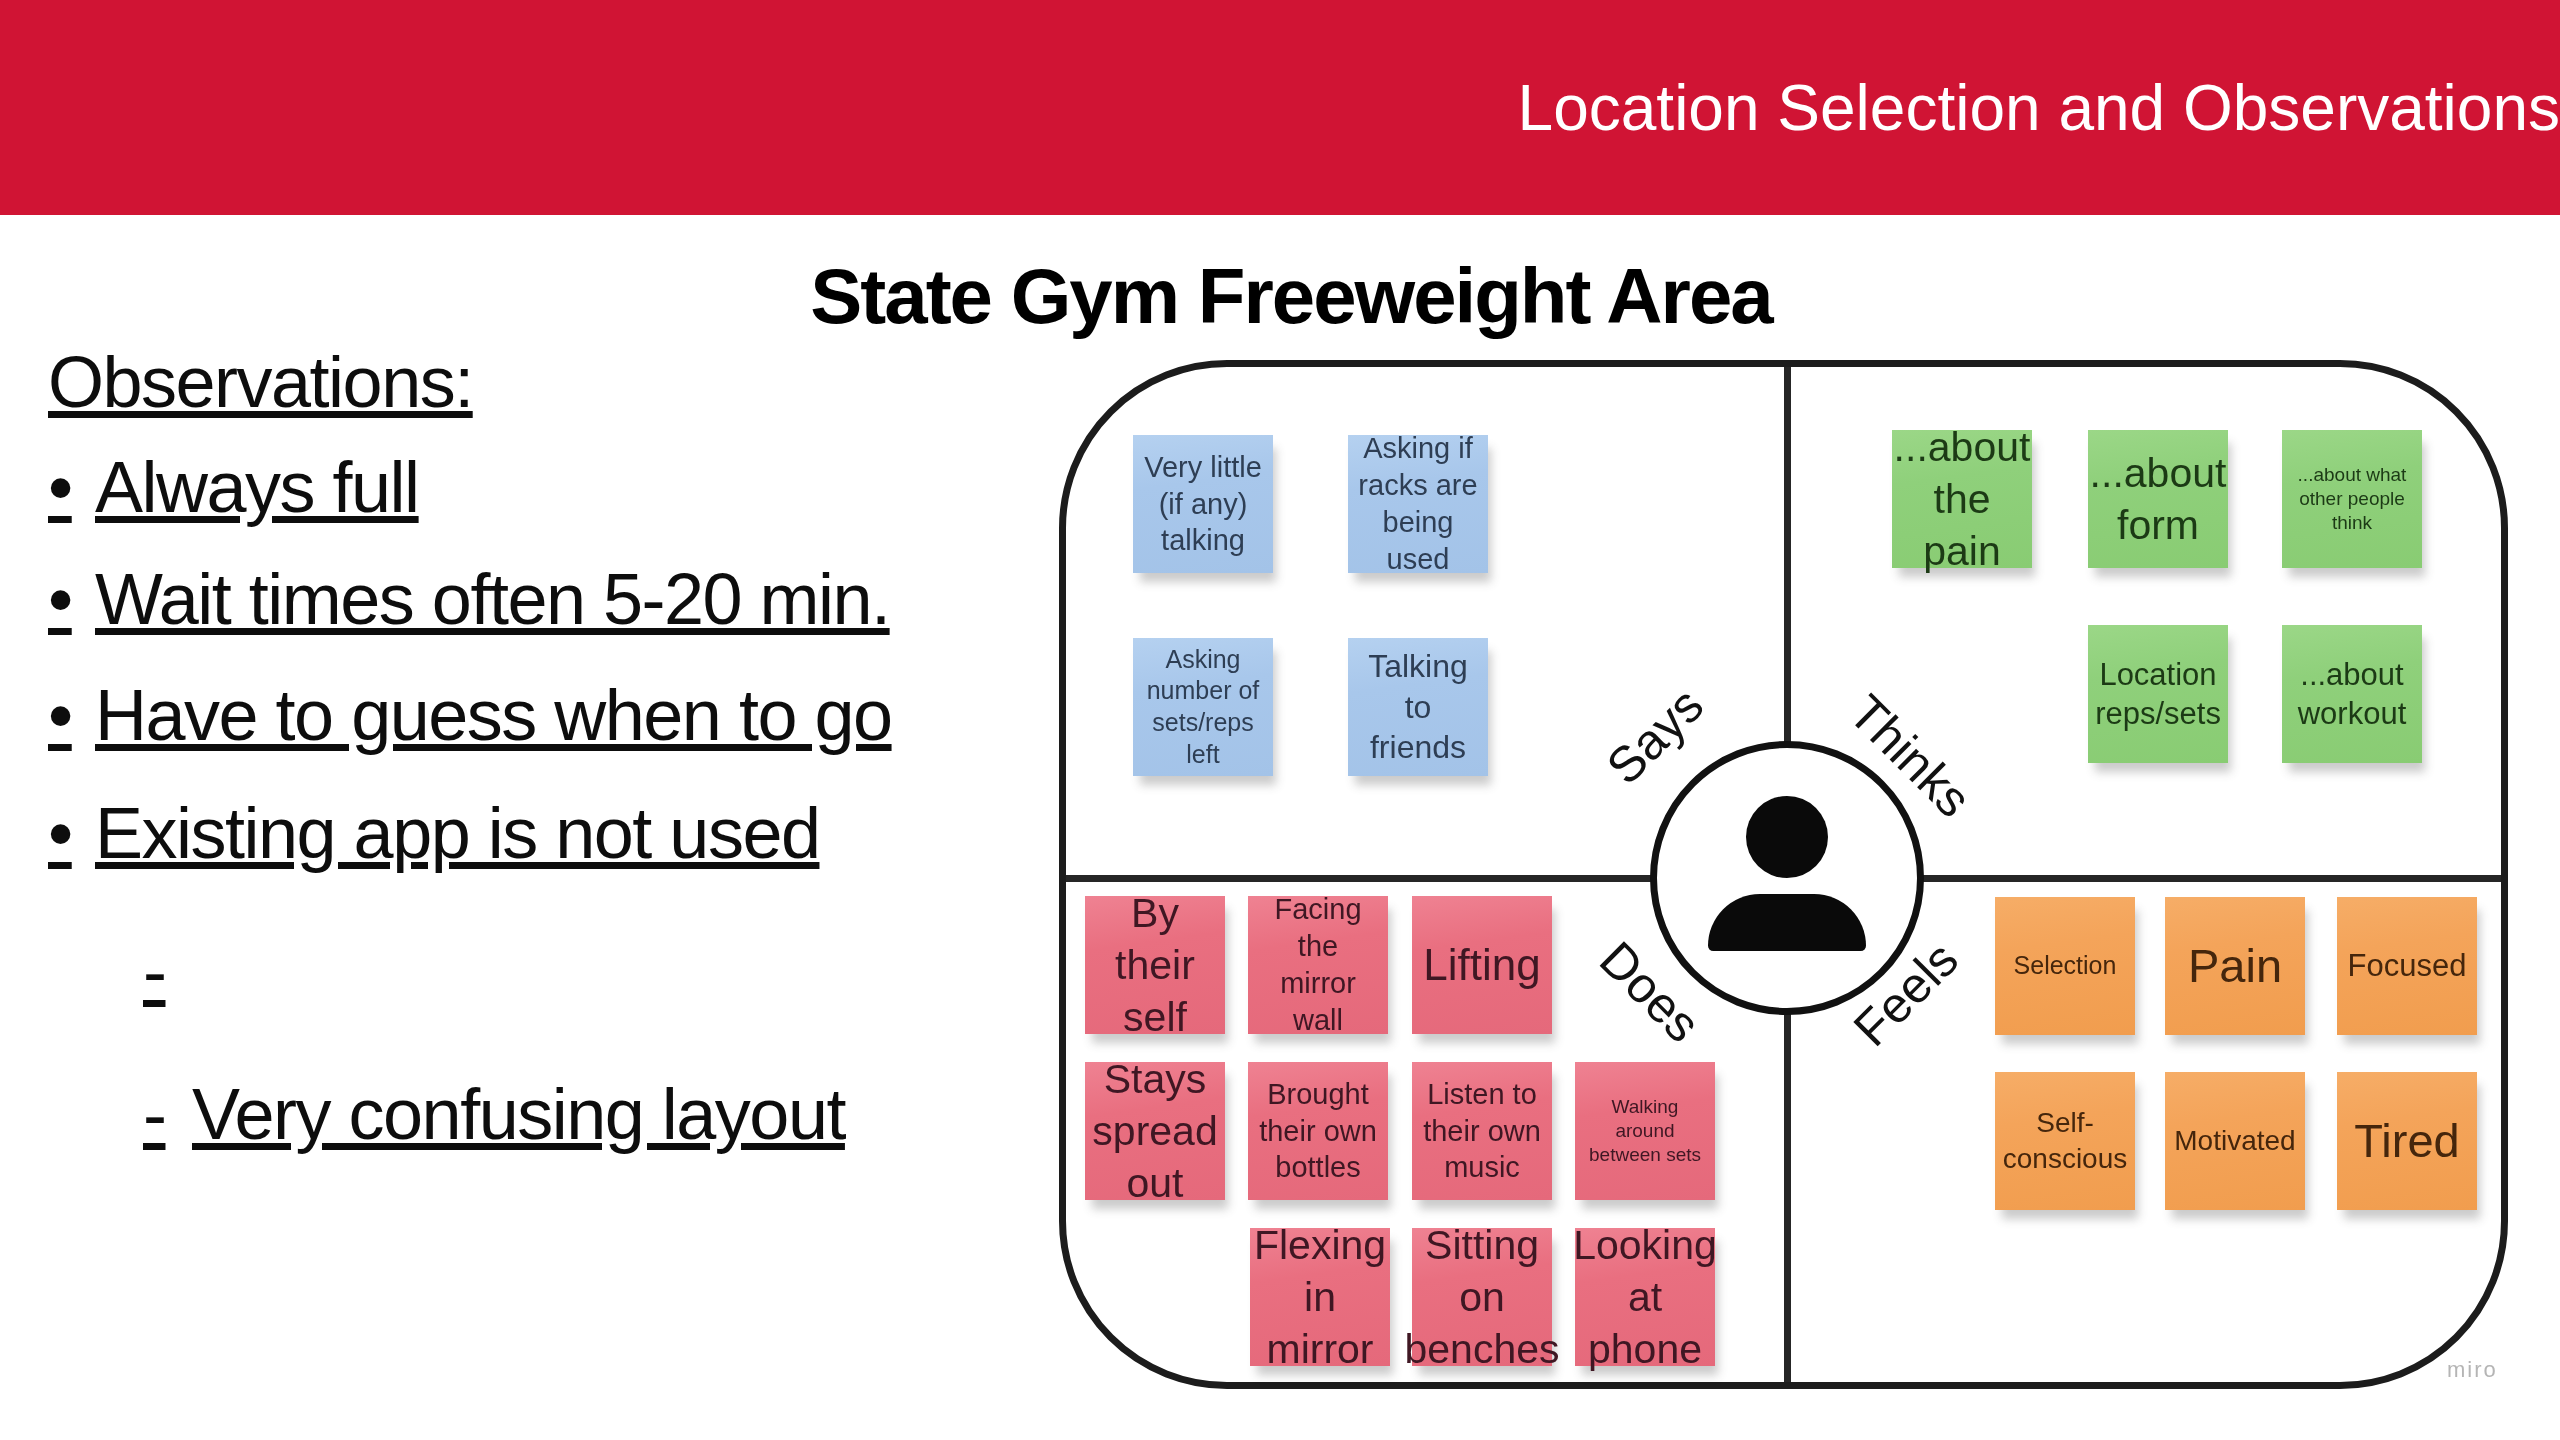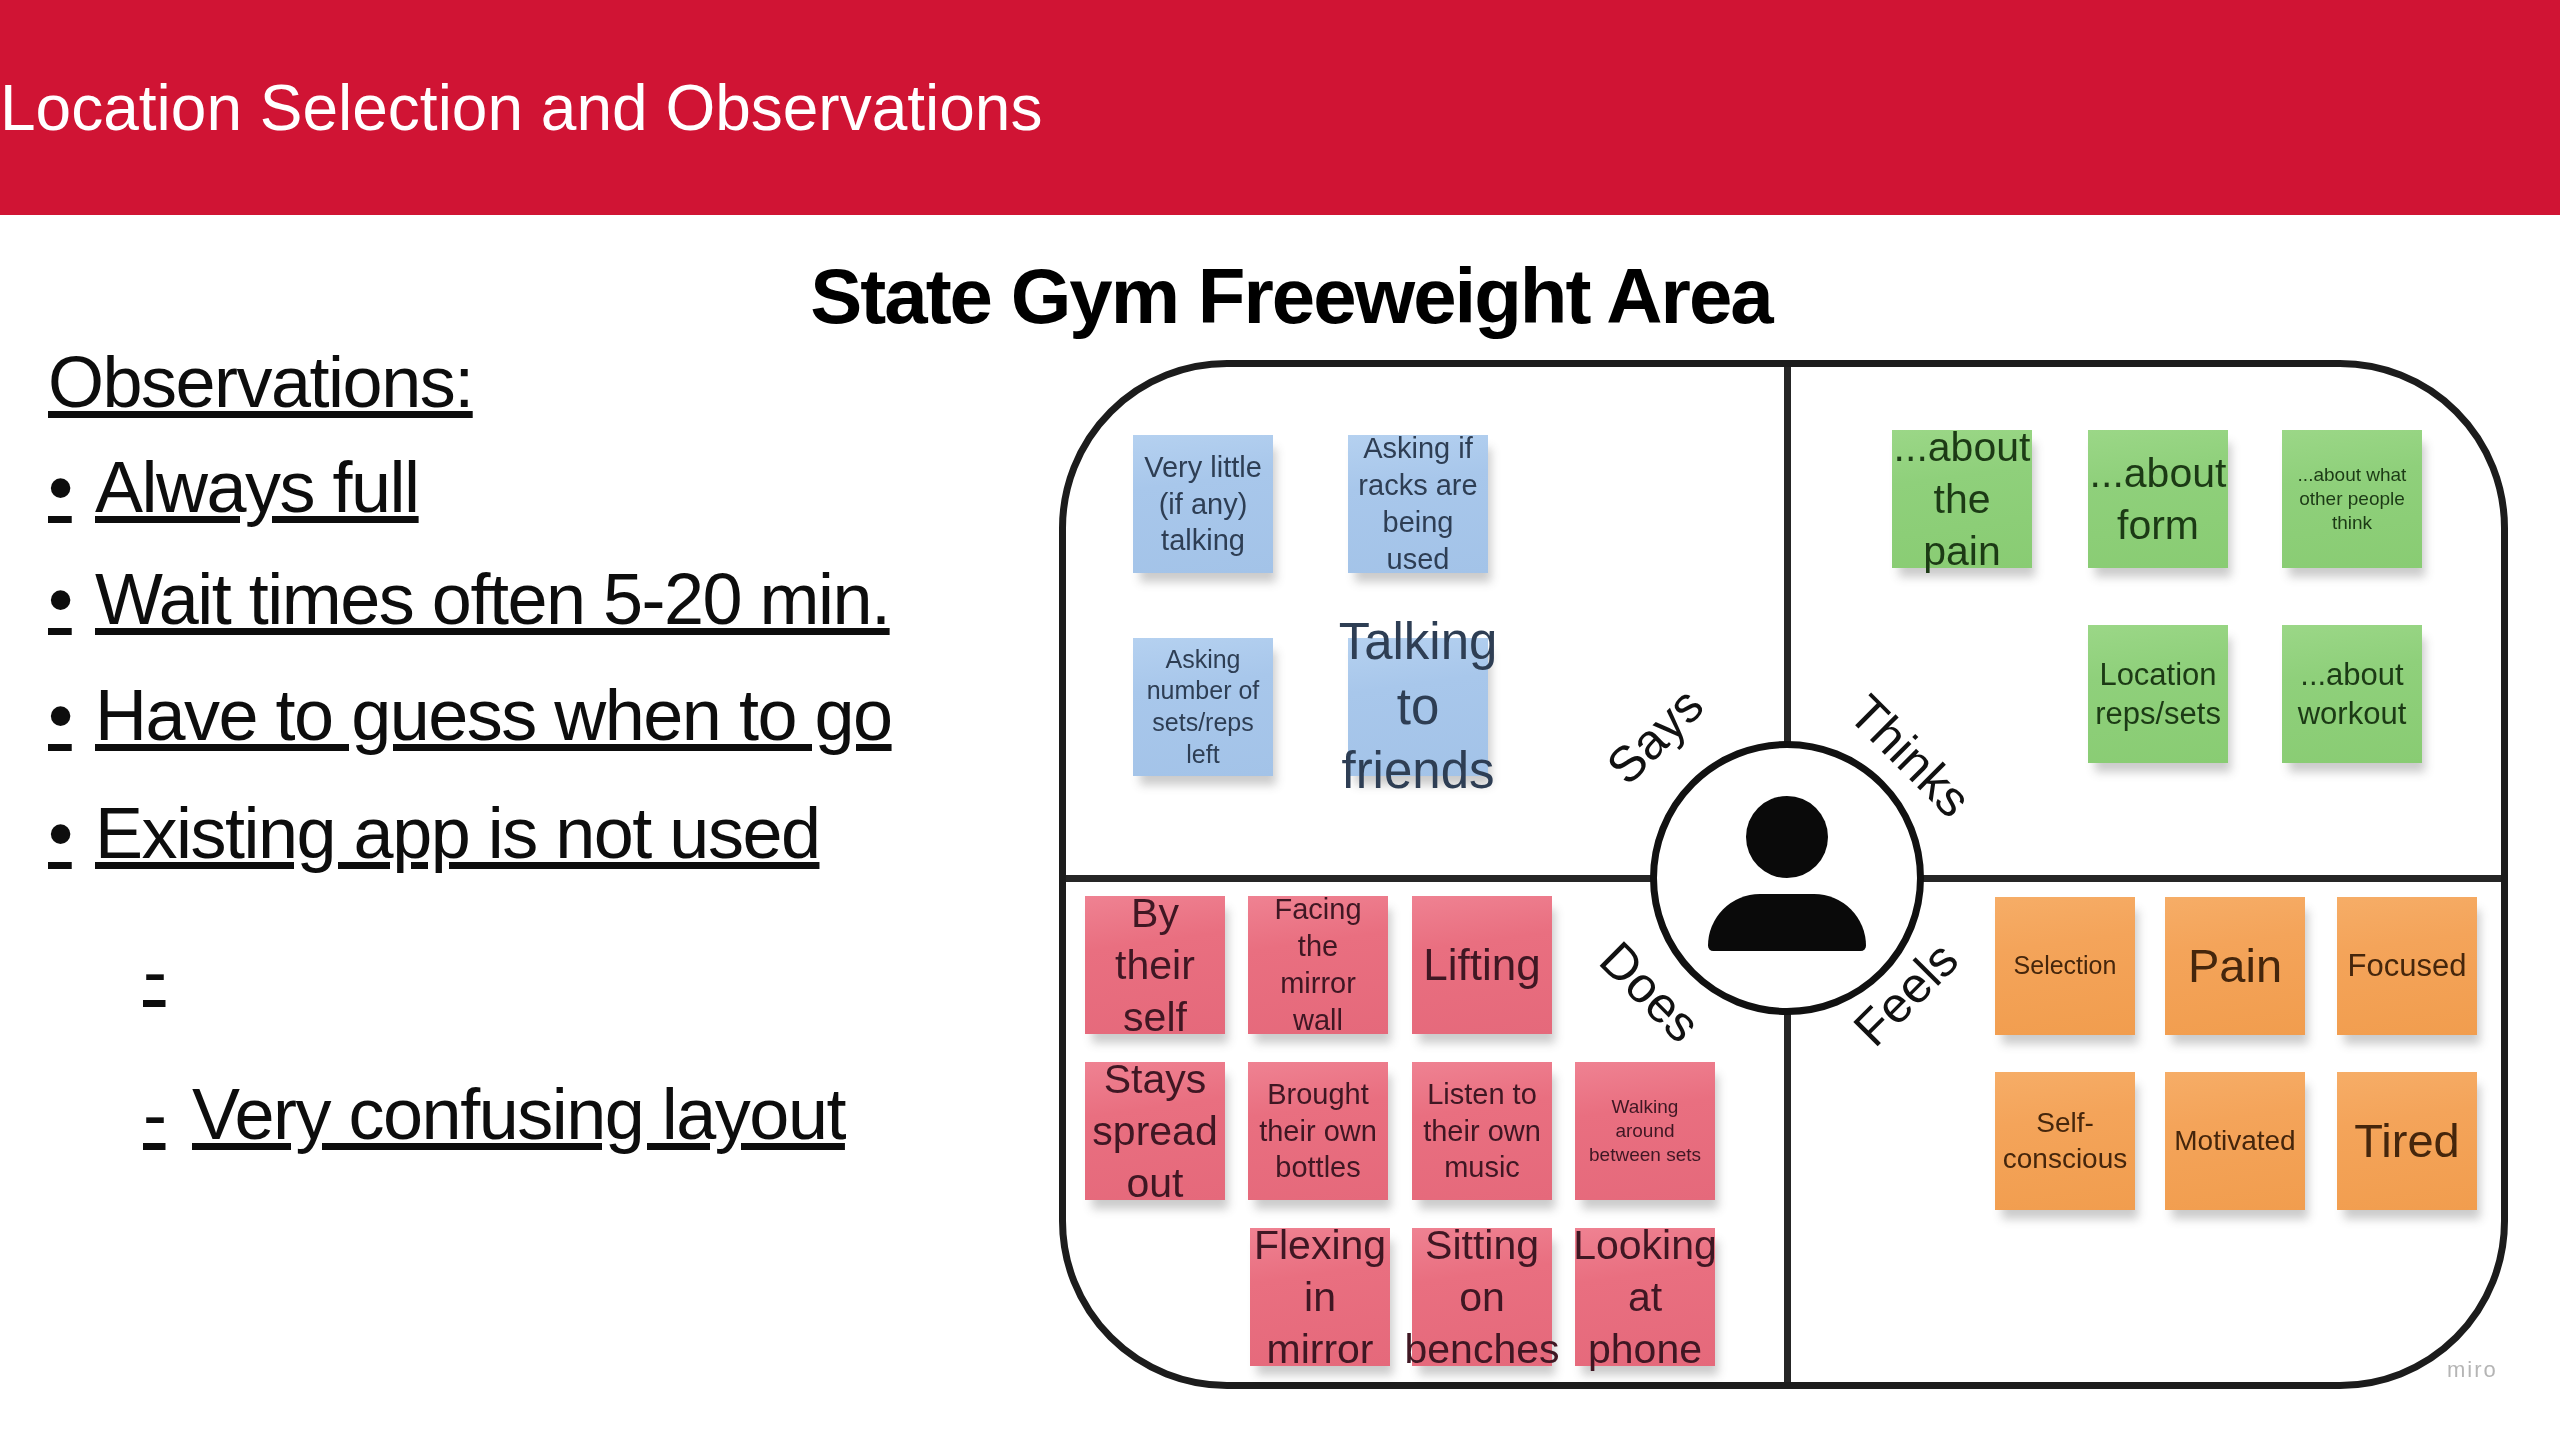--- a/index.html
+++ b/index.html
@@ -1,21 +1,21 @@
 <!DOCTYPE html>
 <html><head>
 <meta charset="utf-8">
 <style>
   html,body{margin:0;padding:0;background:#ffffff;}
   .slide{position:relative;width:2560px;height:1440px;background:#ffffff;overflow:hidden;
          font-family:"Liberation Sans",sans-serif;color:#0d0d0d;}
 
   
   .banner{position:absolute;left:0;top:0;width:2560px;height:215px;background:#d01434;
-          display:flex;align-items:center;justify-content:flex-start;}
+          display:flex;align-items:center;justify-content:flex-end;}
   .banner-title{color:#ffffff;font-size:64px;letter-spacing:0;font-weight:400;}
 
   
   .page-title{position:absolute;left:0;top:240px;width:2560px;margin:11px;text-align:center;
               font-size:78px;font-weight:700;letter-spacing:-2px;color:#000;}
 
   
   .obs{position:absolute;left:48px;top:342px;width:1010px;font-size:72px;letter-spacing:-1.5px;}
   .obs-line{position:absolute;left:0;display:flex;align-items:baseline;white-space:nowrap;line-height:80px;text-decoration:underline;}
   .obs-line .obs-marker{display:inline-block;width:47px;flex:0 0 47px;}
@@ -42,21 +42,21 @@
 
   
   .note{position:absolute;width:140px;height:138px;box-sizing:border-box;padding:6px 8px;z-index:3;
         display:flex;align-items:center;justify-content:center;text-align:center;line-height:1.27;
         box-shadow:5px 11px 9px -2px rgba(70,70,70,0.28);}
   .note.blue  {background:linear-gradient(172deg,#b5d1f0 0%,#a8c7eb 35%,#a3c3e8 100%);color:#2e3e54;}
   .note.green {background:linear-gradient(172deg,#9bd787 0%,#8fd07b 35%,#89cc73 100%);color:#1c3a15;}
   .note.pink  {background:linear-gradient(172deg,#ef8292 0%,#e96f80 35%,#e5697b 100%);color:#3f1723;}
   .note.orange{background:linear-gradient(172deg,#f6ad67 0%,#f4a45a 35%,#f19d4e 100%);color:#45260c;}
   .fs23{font-size:19px}.fs25{font-size:25px}.fs28{font-size:28px}.fs29{font-size:29px}
-  .fs31{font-size:31px}.fs33{font-size:41px}.fs38{font-size:51px}.fs44{font-size:44px}.fs47{font-size:47px}
+  .fs31{font-size:31px}.fs33{font-size:41px}.fs38{font-size:32px}.fs44{font-size:44px}.fs47{font-size:47px}
 
   .miro{position:absolute;left:1381px;top:990px;font-size:22px;letter-spacing:2px;color:#b5b5b5;z-index:2;}
 </style>
 </head>
 <body>
 
 <div class="slide">
 
   <header class="banner">
     <div class="banner-title">Location Selection and Observations</div>

